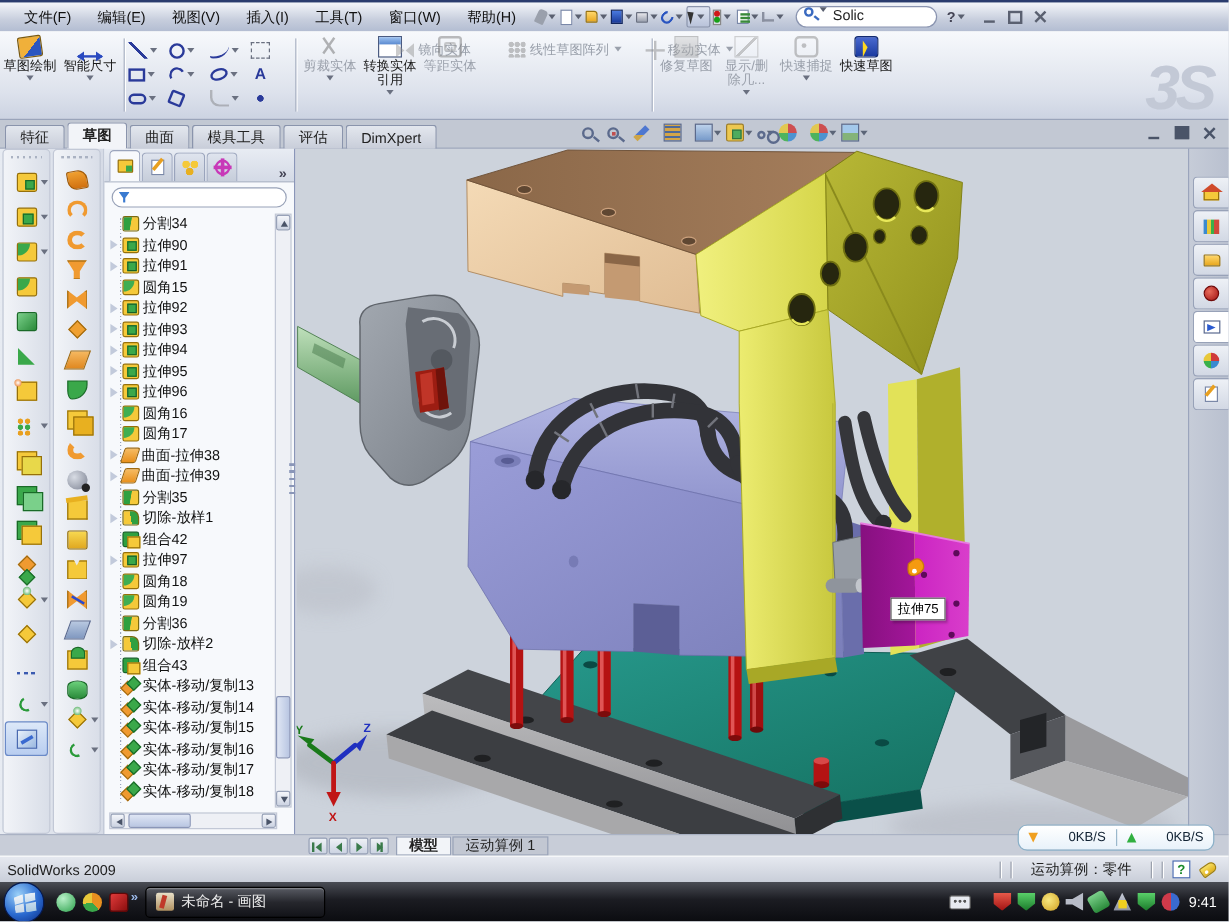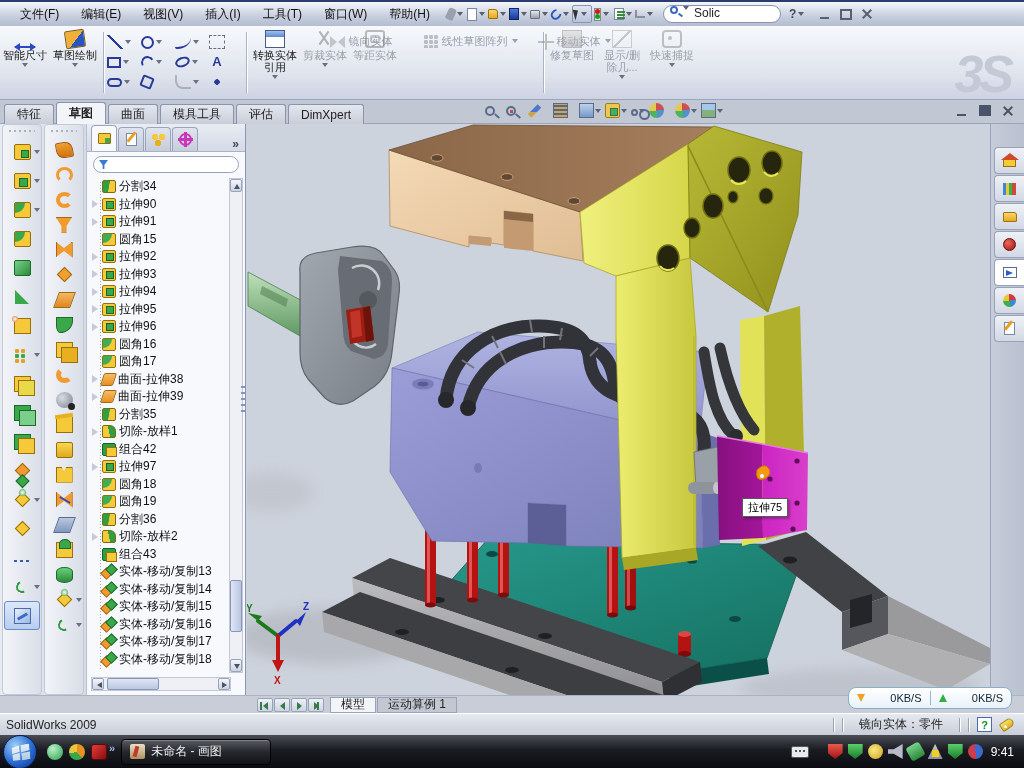--- a/index.html
+++ b/index.html
@@ -245,21 +245,21 @@
 
 #modeltabs{position:absolute;left:0;top:695px;width:1024px;height:18px;background:#c8cdd8;border-top:1px solid #aab2c4;display:flex;align-items:center}
 #mtnav{display:flex;gap:1px;margin-left:257px}
 .mnav{width:16px;height:14px;background:linear-gradient(#eef1f6,#ccd3e2);border:1px solid #98a2b8;border-radius:2px;position:relative}
 .mnav i{position:absolute;top:3px}
 .tri-l{border-top:4px solid transparent;border-bottom:4px solid transparent;border-right:5px solid #3a7a4a}
 .tri-r{border-top:4px solid transparent;border-bottom:4px solid transparent;border-left:5px solid #3a7a4a}
 .bar{width:2px;height:8px;background:#3a7a4a}
 .mnav .c1{left:2px}.mnav .c2{left:5px}.mnav .c3{left:8px}
 .mtab{height:16px;padding:0 10px;font-size:12px;display:flex;align-items:center;border:1px solid #98a2b8;background:#c2c7d2;color:#222;margin-right:1px}
-.mtab.active{background:#f2f4f8;font-weight:normal}
+.mtab.active{background:#f2f4f8;font-weight:bold}
 #mtabs{display:flex;margin-left:6px}
 #netwidget{position:absolute;left:848px;top:687px;width:164px;height:22px;background:linear-gradient(#ffffff,#e8f2fa);border:1px solid #8ab0c8;border-radius:8px;display:flex;align-items:center;z-index:60;font-size:11px;color:#123}
 #netwidget .half{flex:1;display:flex;align-items:center;justify-content:space-between;padding:0 8px}
 #netwidget .divider{width:1px;height:14px;background:#9ab8cc}
 .arr-down{width:0;height:0;border-left:4px solid transparent;border-right:4px solid transparent;border-top:8px solid #f0a020}
 .arr-up{width:0;height:0;border-left:4px solid transparent;border-right:4px solid transparent;border-bottom:8px solid #30b040}
 #statusbar{position:absolute;left:0;top:713px;width:1024px;height:22px;background:linear-gradient(#e6e9f0,#c9ced9);border-top:1px solid #fff;display:flex;align-items:center;font-size:12px;color:#222}
 #statusbar .sleft{margin-left:6px}
 #statusbar .ssep{width:1px;height:14px;background:#9aa0ac;box-shadow:1px 0 0 #fff}
 #statusbar .sedit{margin:0 8px}
@@ -377,29 +377,29 @@
       <span class="wb wb-min" data-interactable="true"></span>
       <span class="wb wb-rest" data-interactable="true"></span>
       <span class="wb wb-close" data-interactable="true"></span>
     </div>
   </div>
 
   <div id="toolbar" data-interactable="false">
     <div style="display:flex">
 
     <div class="tbgroup hasdd" data-interactable="true">
+          <span class="glyph g-sketch" data-interactable="false"></span>
+          <span class="tlbl" data-interactable="false">草图绘制</span>
+          <span class="dd2" data-interactable="true"></span>
+        </div>
+        <div class="tbgroup hasdd" data-interactable="true">
           <span class="glyph g-dim" data-interactable="false"></span>
           <span class="tlbl" data-interactable="false">智能尺寸</span>
           <span class="dd2" data-interactable="true"></span>
         </div>
-        <div class="tbgroup hasdd" data-interactable="true">
-          <span class="glyph g-sketch" data-interactable="false"></span>
-          <span class="tlbl" data-interactable="false">草图绘制</span>
-          <span class="dd2" data-interactable="true"></span>
-        </div>
       </div>
     <div class="vsep" data-interactable="false"></div>
     <div id="sketchgrid" data-interactable="false">
 
     <span class="skcell hasdd" data-interactable="true">
           <span class="glyph g-line" data-interactable="false"></span>
           <span class="dd2" data-interactable="true"></span>
         </span>
         <span class="skcell hasdd" data-interactable="true">
           <span class="glyph g-circle" data-interactable="false"></span>
@@ -442,28 +442,28 @@
           <span class="dd2" data-interactable="true"></span>
         </span>
         <span class="skcell" data-interactable="true">
           <span class="glyph g-point" data-interactable="false"></span>
           <span class="dd2" data-interactable="true"></span>
         </span>
       </div>
     <div class="vsep" data-interactable="false"></div>
     <div style="display:flex">
 
-    <div class="tbgroup hasdd" data-interactable="true">
+    <div class="tbgroup disabled hasdd" data-interactable="true">
+          <span class="glyph g-trim" data-interactable="false"></span>
+          <span class="tlbl" data-interactable="false">剪裁实体</span>
+          <span class="dd2" data-interactable="true"></span>
+        </div>
+        <div class="tbgroup hasdd" data-interactable="true">
           <span class="glyph g-convert" data-interactable="false"></span>
           <span class="tlbl" data-interactable="false">转换实体引用</span>
-          <span class="dd2" data-interactable="true"></span>
-        </div>
-        <div class="tbgroup disabled hasdd" data-interactable="true">
-          <span class="glyph g-trim" data-interactable="false"></span>
-          <span class="tlbl" data-interactable="false">剪裁实体</span>
           <span class="dd2" data-interactable="true"></span>
         </div>
         <div class="tbgroup disabled" data-interactable="true">
           <span class="glyph g-offset" data-interactable="false"></span>
           <span class="tlbl" data-interactable="false">等距实体</span>
           <span class="dd2" data-interactable="true"></span>
         </div>
       </div>
     <div id="stackedgrp" data-interactable="false">
 
@@ -492,20 +492,25 @@
           <span class="dd2" data-interactable="true"></span>
         </div>
         <div class="tbgroup disabled hasdd" data-interactable="true">
           <span class="glyph g-showdel" data-interactable="false"></span>
           <span class="tlbl" data-interactable="false">显示/删除几...</span>
           <span class="dd2" data-interactable="true"></span>
         </div>
         <div class="tbgroup disabled hasdd" data-interactable="true">
           <span class="glyph g-snap" data-interactable="false"></span>
           <span class="tlbl" data-interactable="false">快速捕捉</span>
+          <span class="dd2" data-interactable="true"></span>
+        </div>
+        <div class="tbgroup" data-interactable="true">
+          <span class="glyph g-rapid" data-interactable="false"></span>
+          <span class="tlbl" data-interactable="false">快速草图</span>
           <span class="dd2" data-interactable="true"></span>
         </div>
       </div>
     <div id="watermark" data-interactable="false">3S</div>
   </div>
 
   <div id="tabrow" data-interactable="false">
     <div id="cmdtabs" data-interactable="false">
 
     <span class="ctab" data-interactable="true">特征</span>
@@ -1181,21 +1186,21 @@
         <span class="arr-up" data-interactable="false"></span>
         <span data-interactable="false">0KB/S</span>
       </div>
   </div>
 
   <div id="statusbar" data-interactable="false">
     <span class="sleft" data-interactable="false">SolidWorks 2009</span>
     <div class="srgt">
       <span class="ssep"></span>
         <span class="ssep"></span>
-      <span class="sedit" data-interactable="false">镜向实体：零件</span>
+      <span class="sedit" data-interactable="false">运动算例：零件</span>
       <span class="ssep"></span>
         <span class="ssep"></span>
       <span id="qmark" data-interactable="true">?</span>
       <span id="tagicon" data-interactable="true"></span>
     </div>
   </div>
 
   <div id="taskbar" data-interactable="false">
     <div id="startorb" data-interactable="true">
         <span class="flag"></span>

